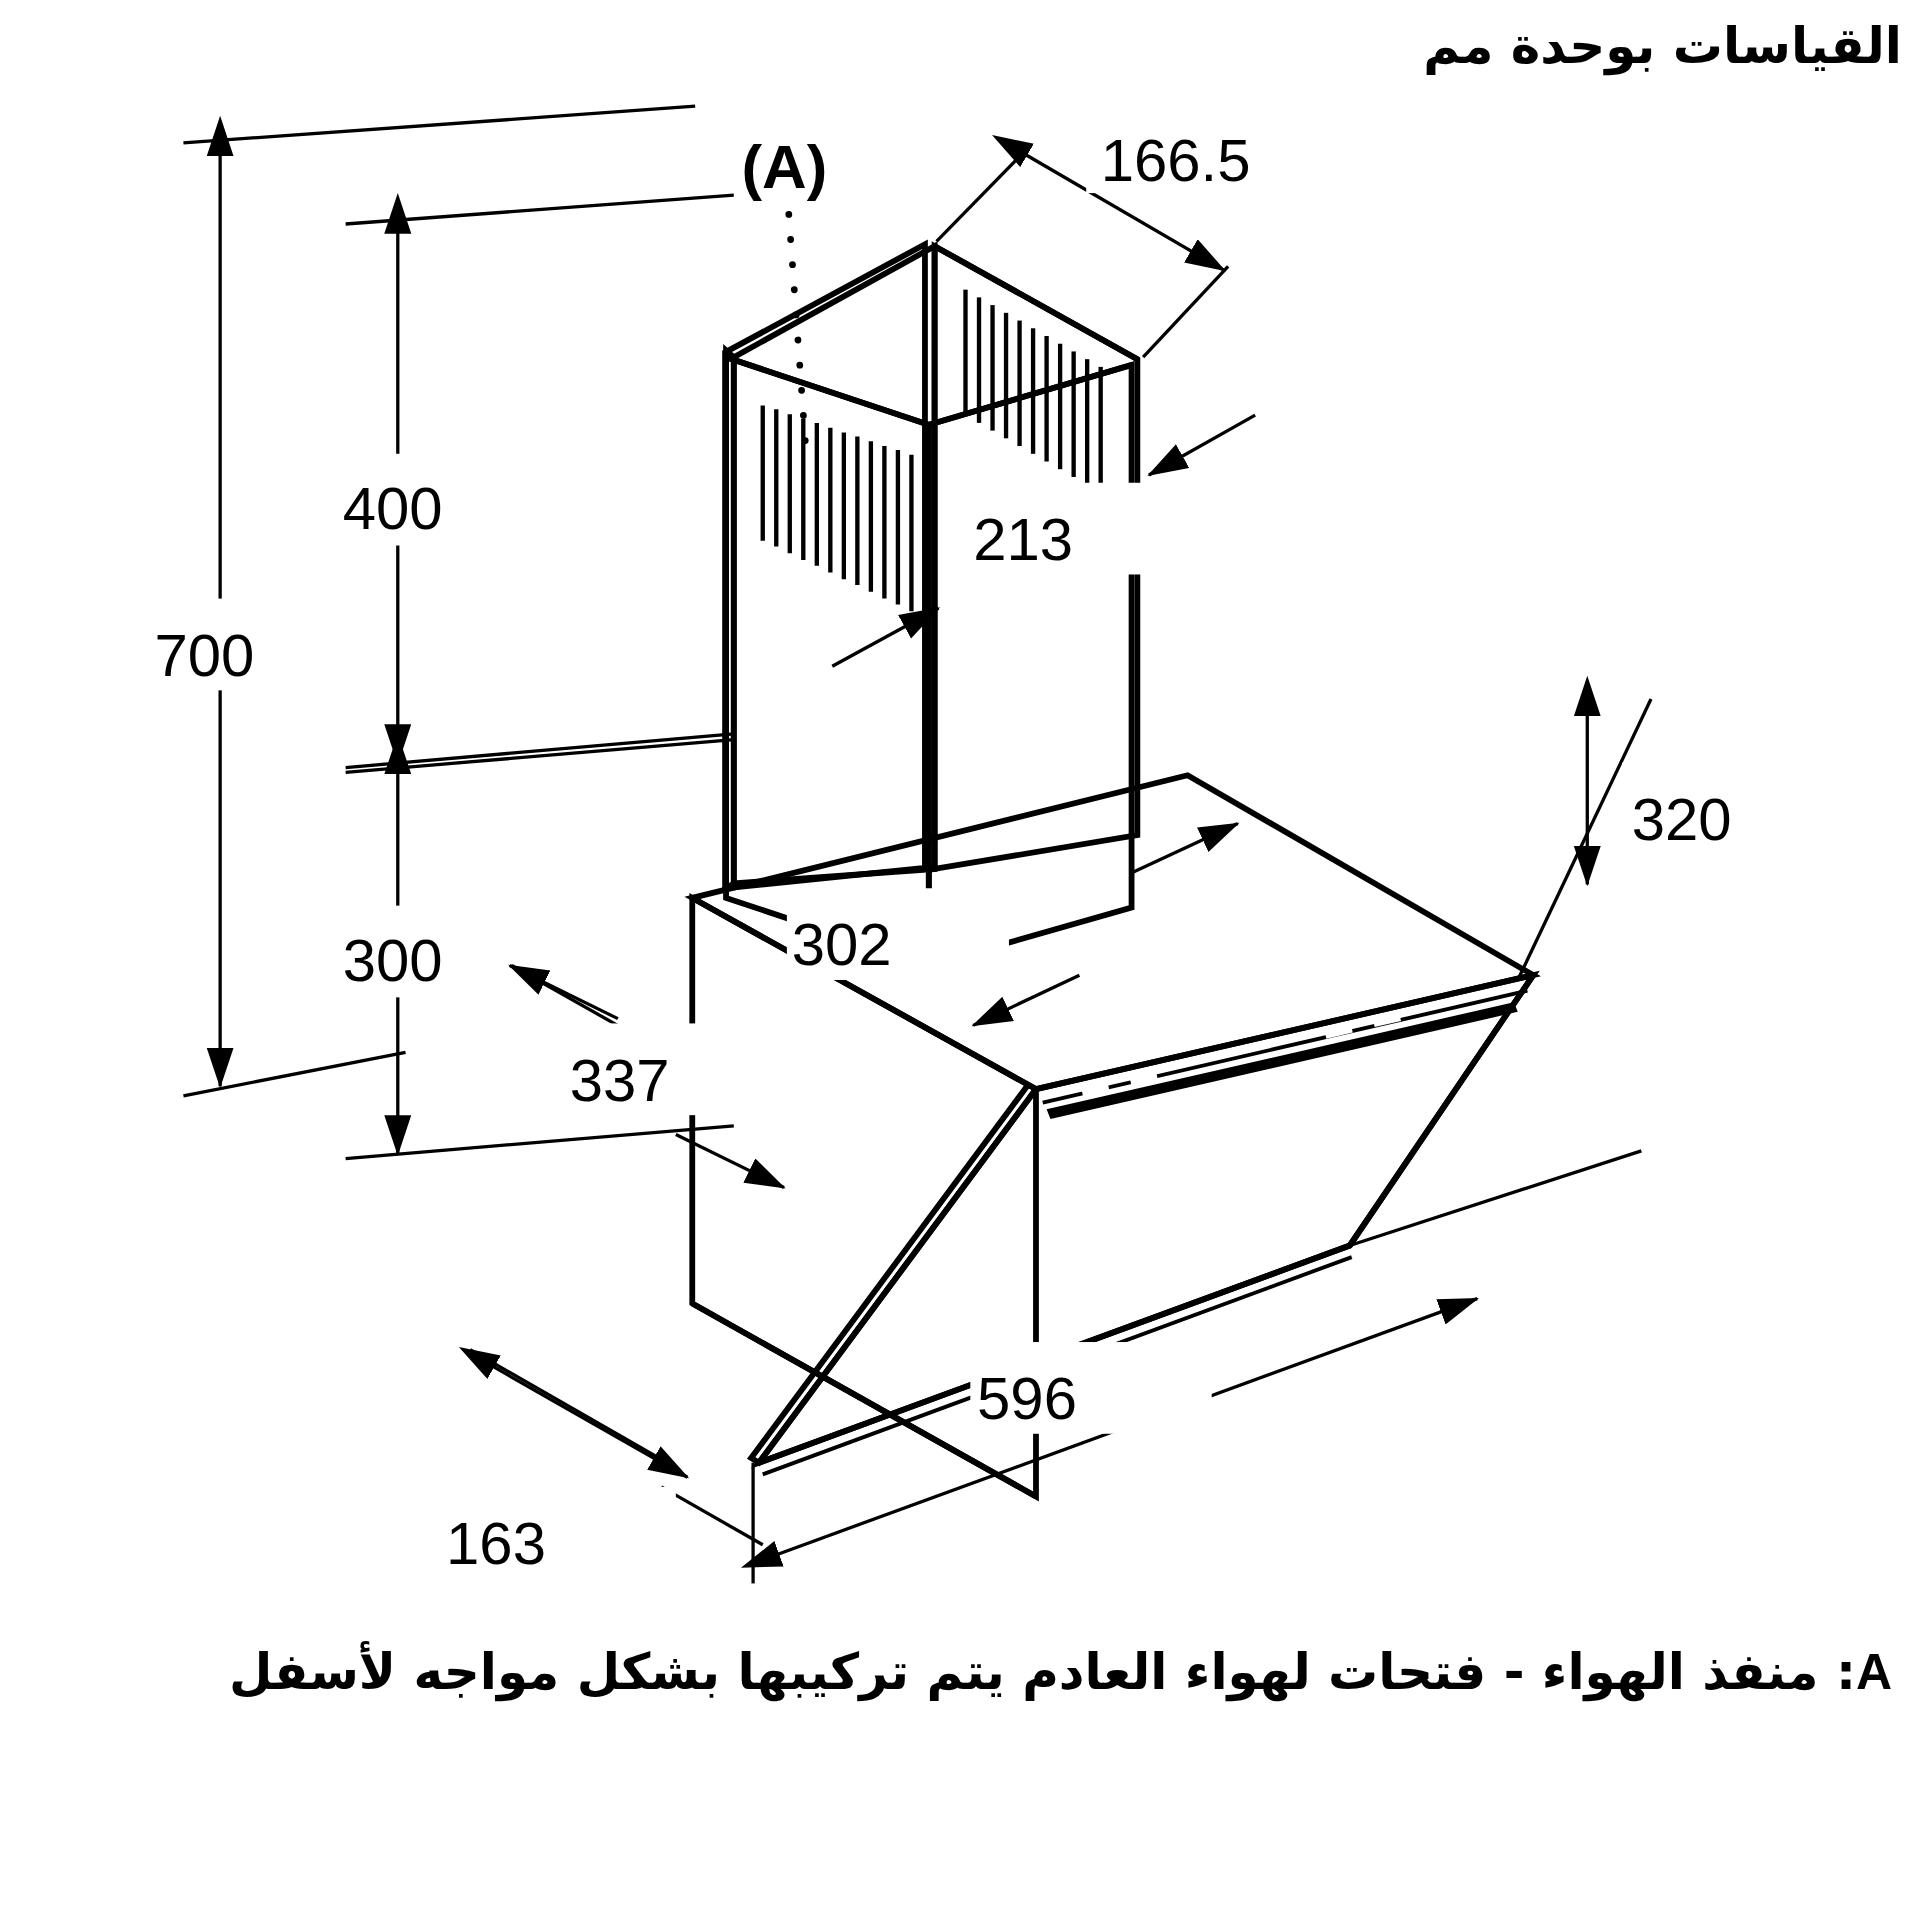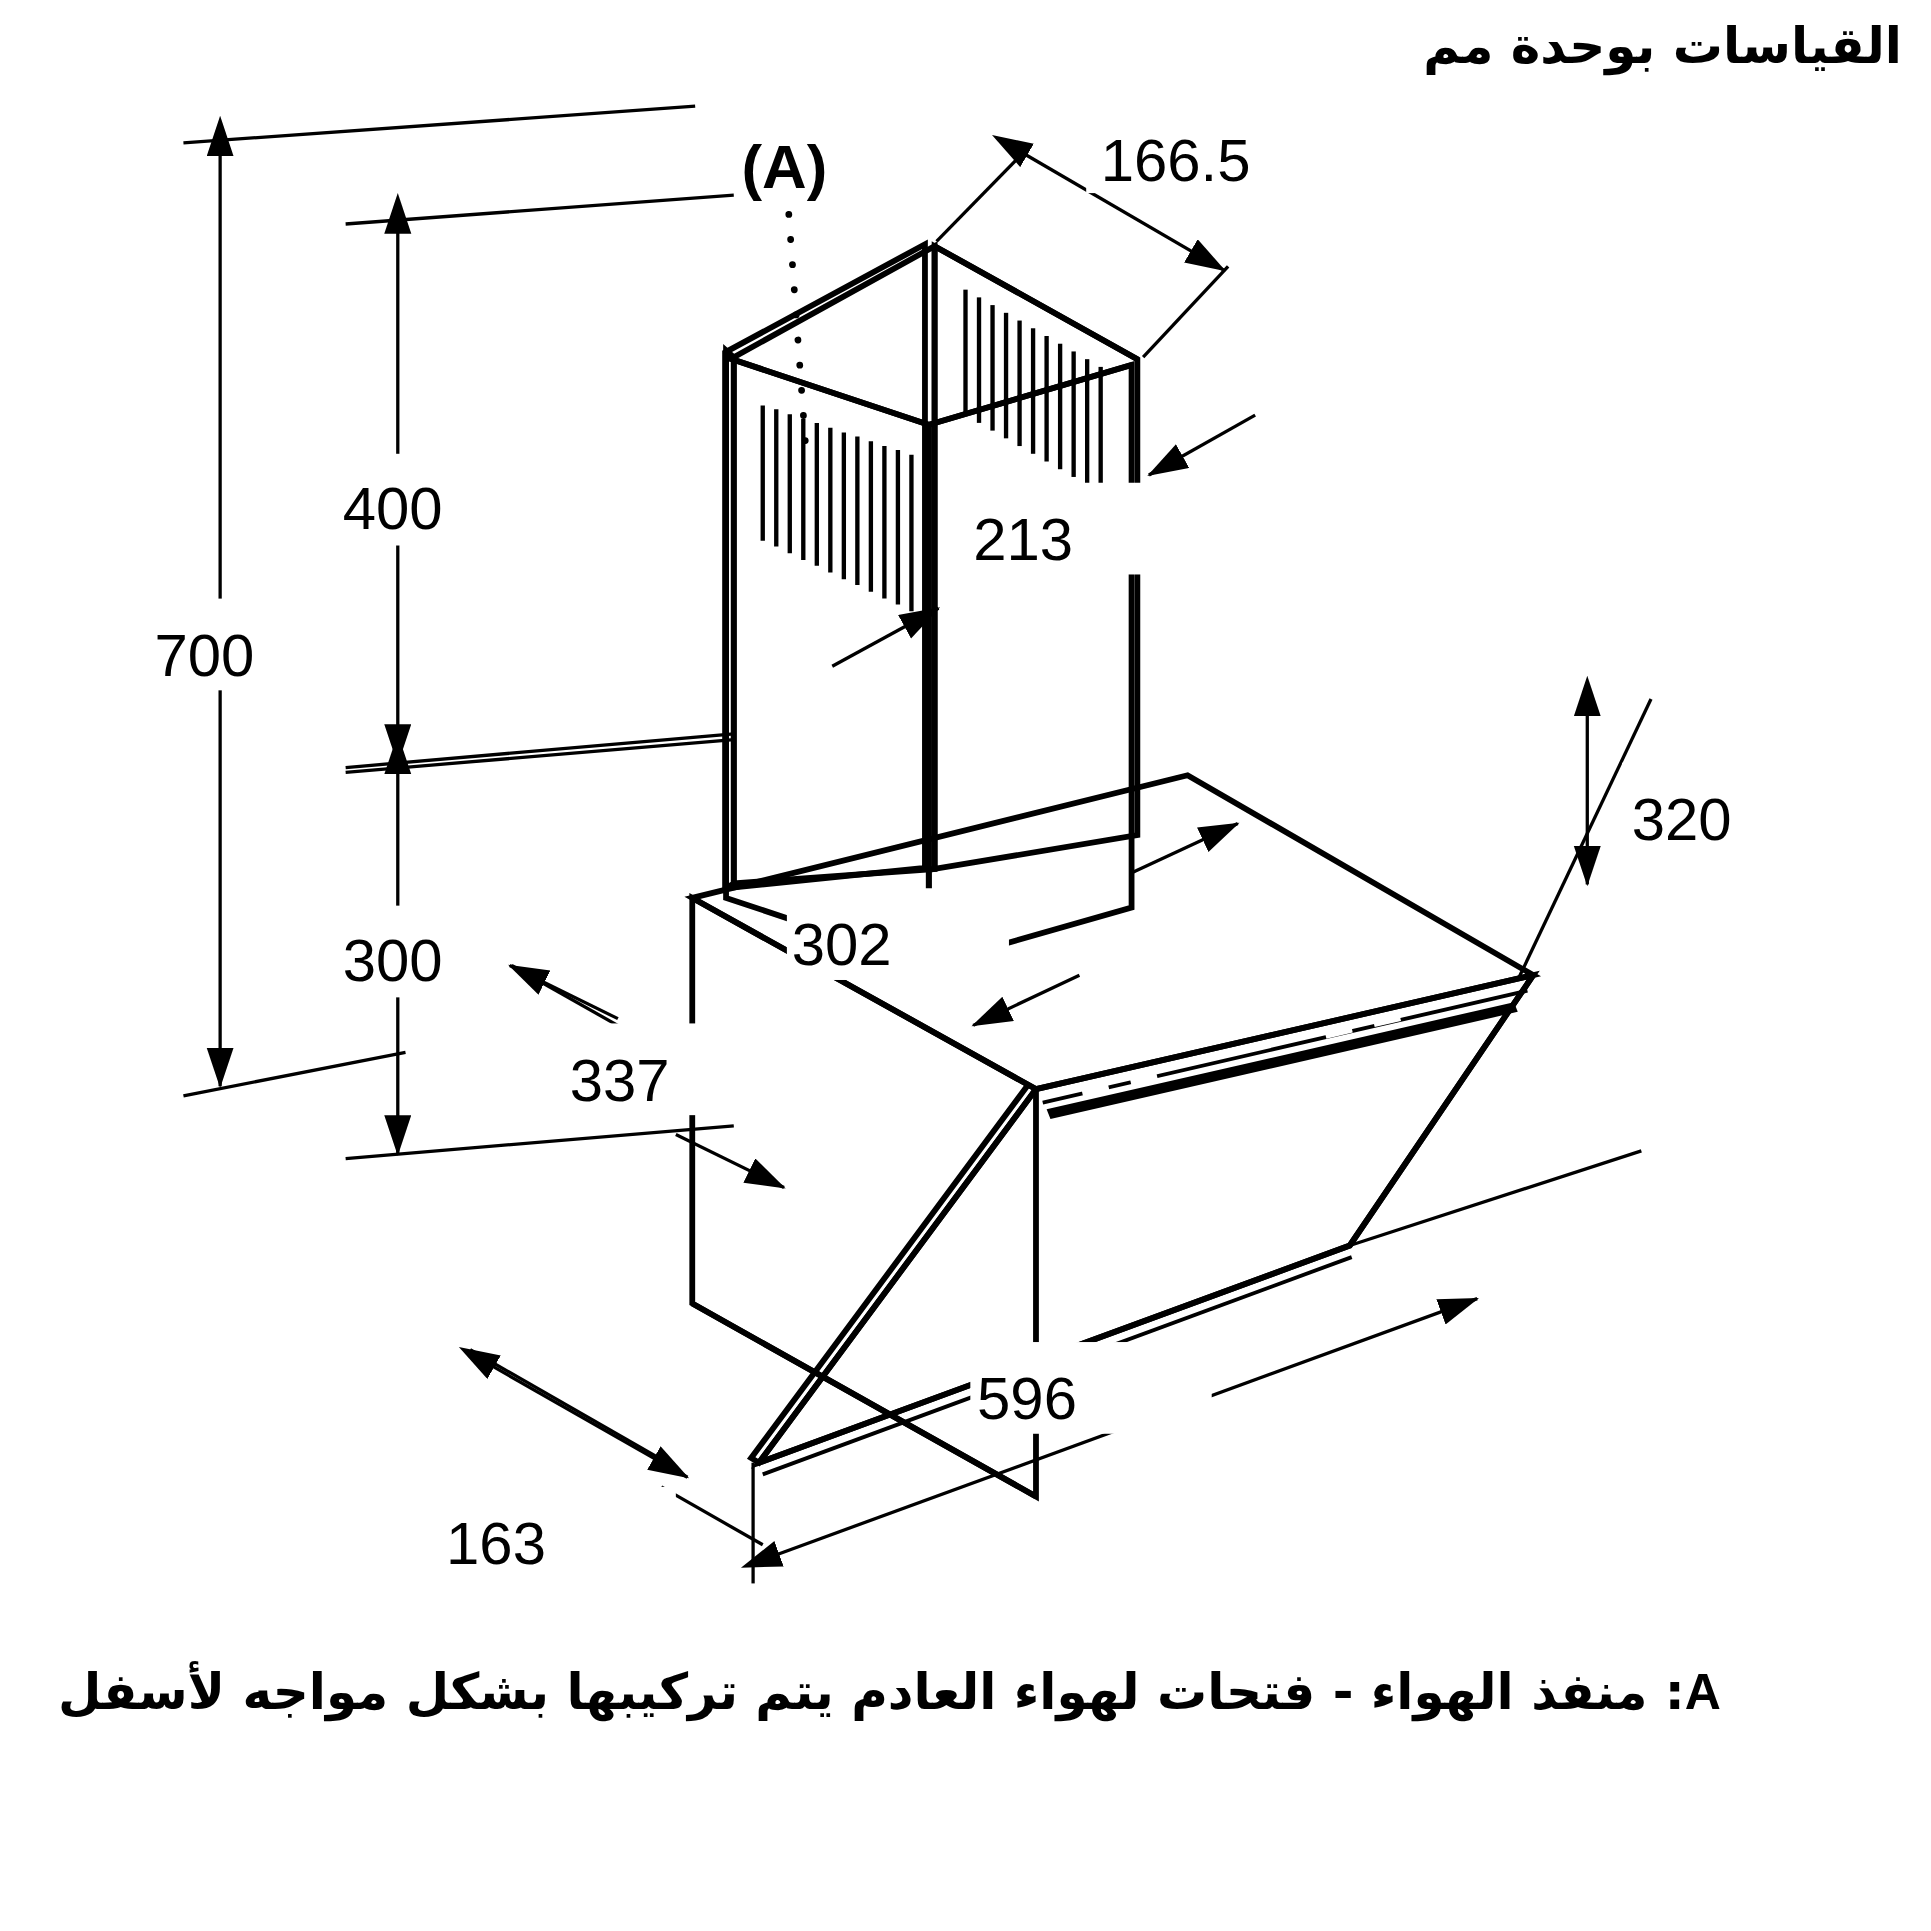--- a/index.html
+++ b/index.html
@@ -41,21 +41,21 @@
   #header-units{
     position:absolute;top:17.4px;right:29px;
     font-family:"DejaVu Sans", sans-serif;
     font-size:50px;font-weight:700;
     direction:rtl;text-align:right;white-space:nowrap;
   }
   #footnote{
     position:absolute;left:58px;right:39px;top:1641px;
     font-family:"DejaVu Sans", sans-serif;
     font-size:50px;font-weight:700;
-    direction:rtl;text-align:left;line-height:1.25;margin-top:20px;
+    direction:rtl;text-align:right;line-height:1.25;
   }
   #footnote .tag{font-family:"Liberation Sans", sans-serif;font-weight:700;}
 </style>
 </head>
 <body>
 
 <div id="sheet">
 
   <div id="header-units" class="arabic">القياسات بوحدة مم</div>
 

